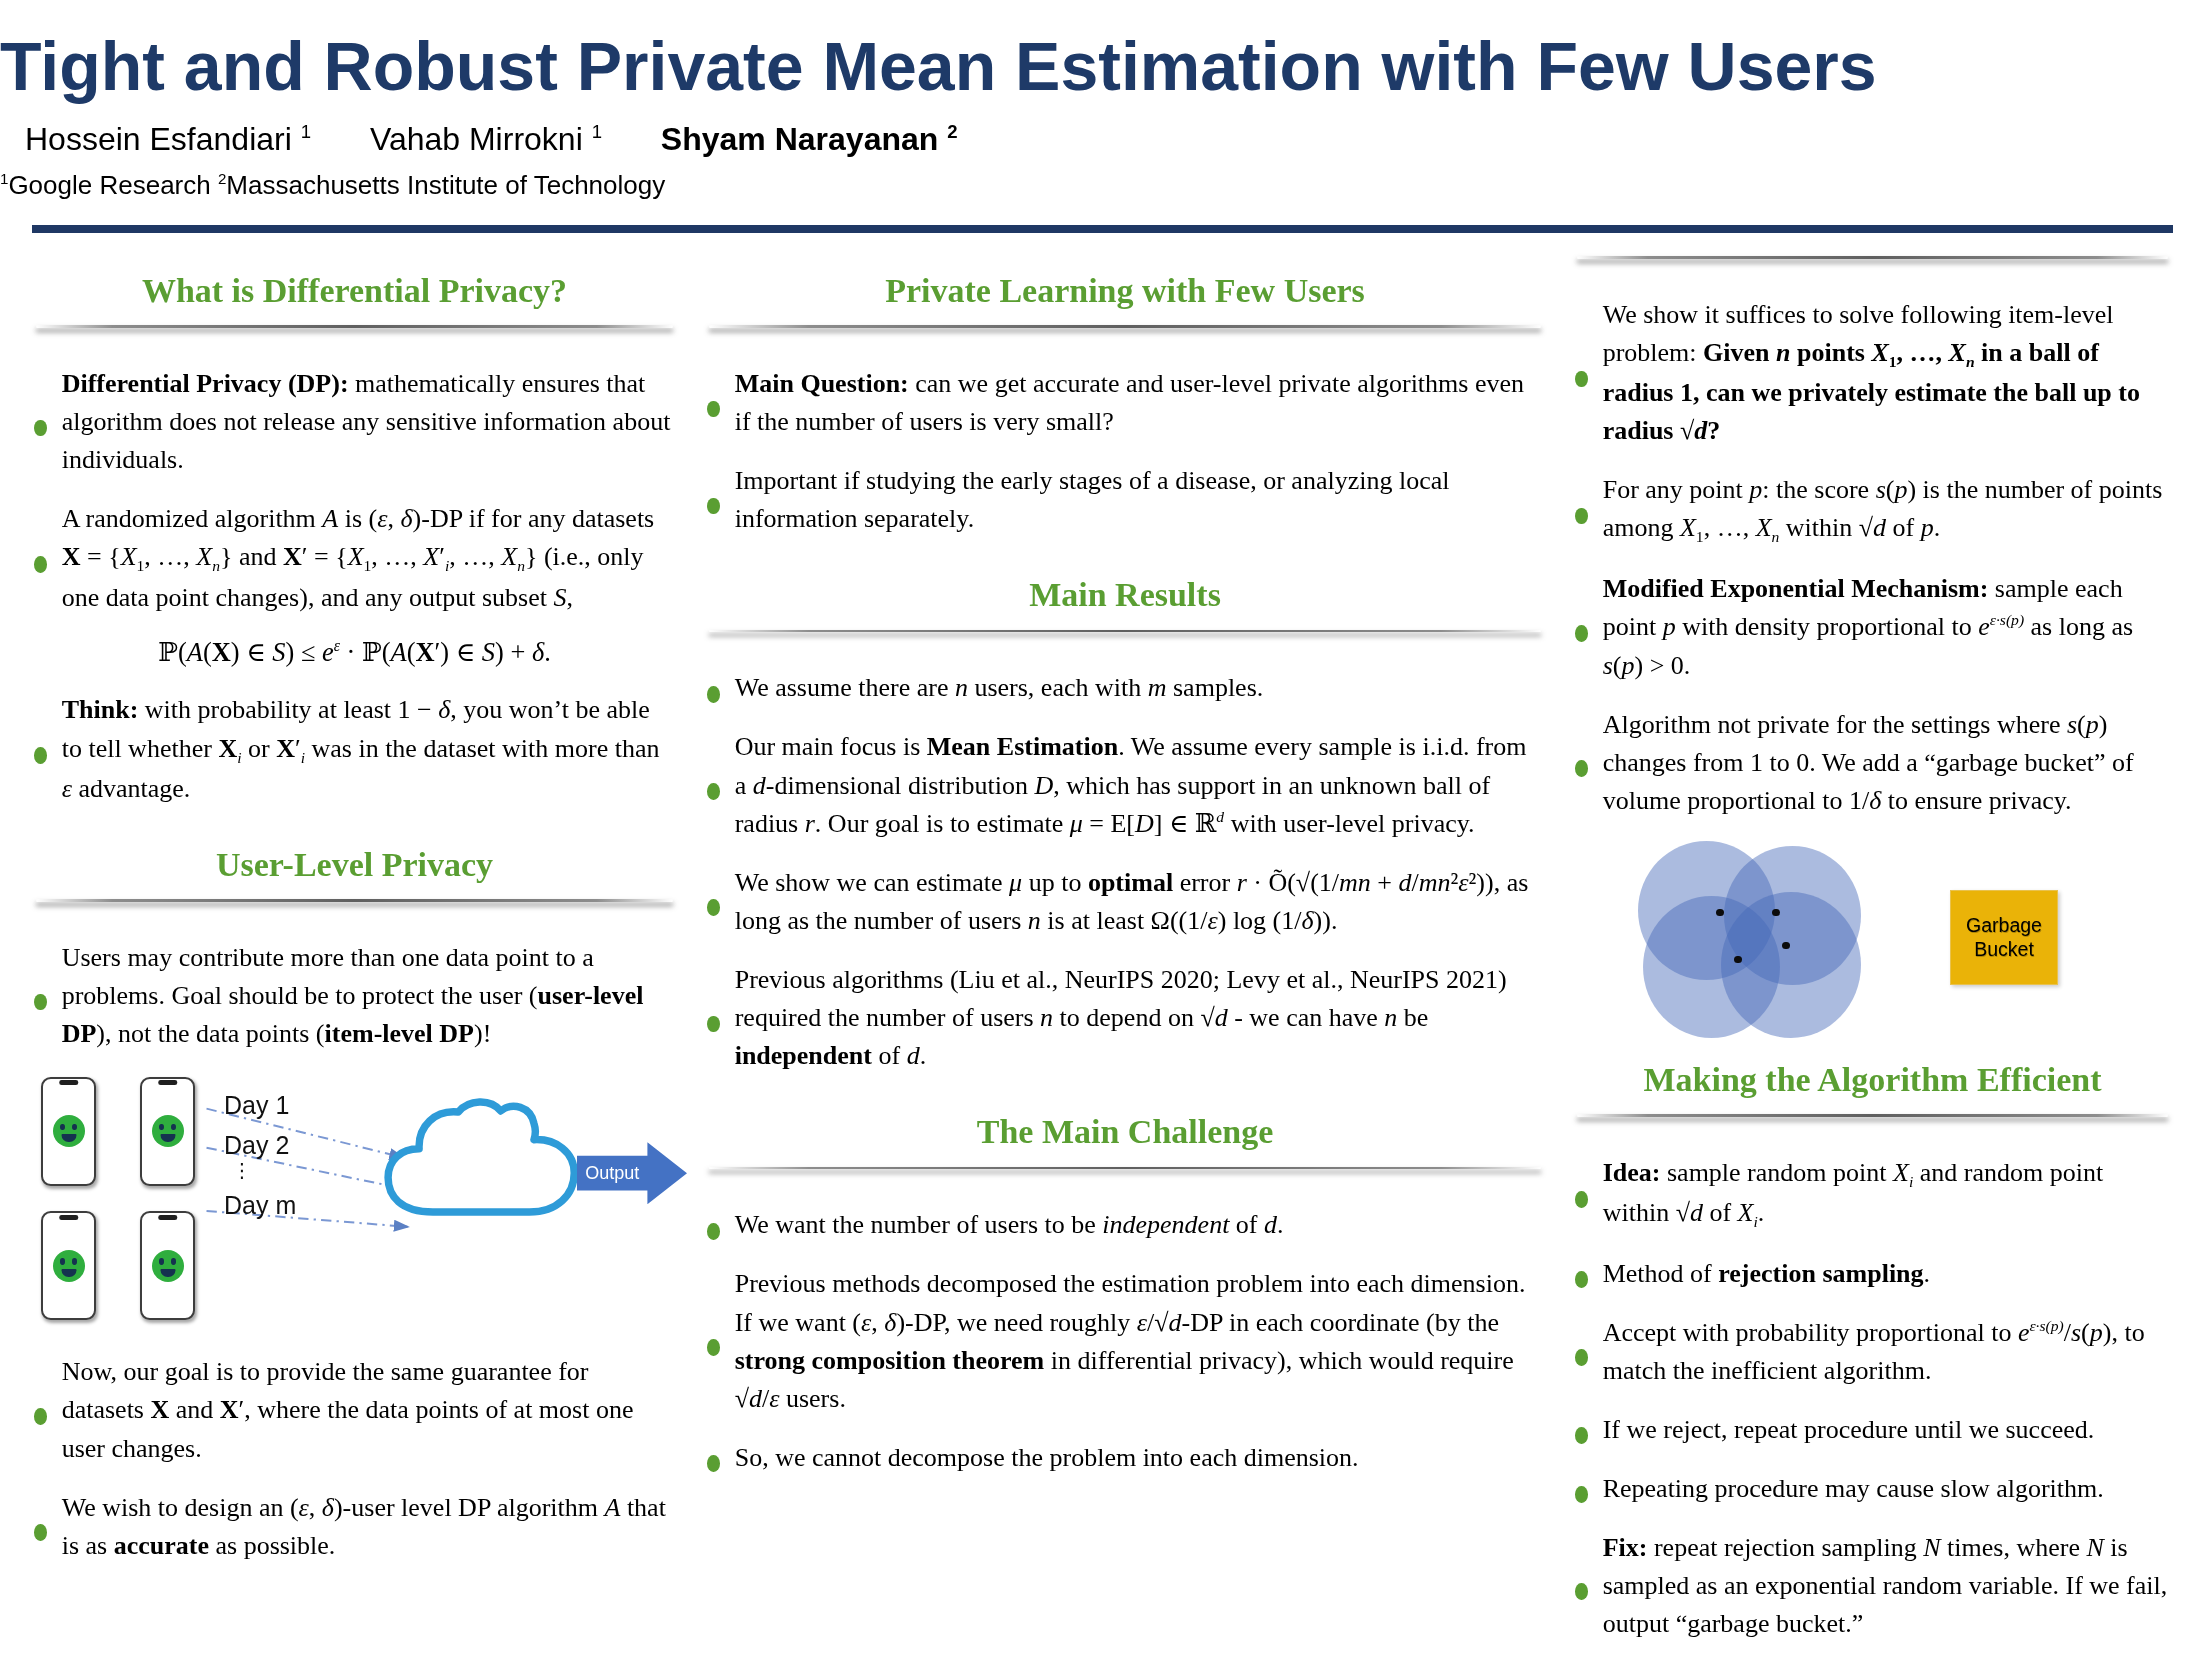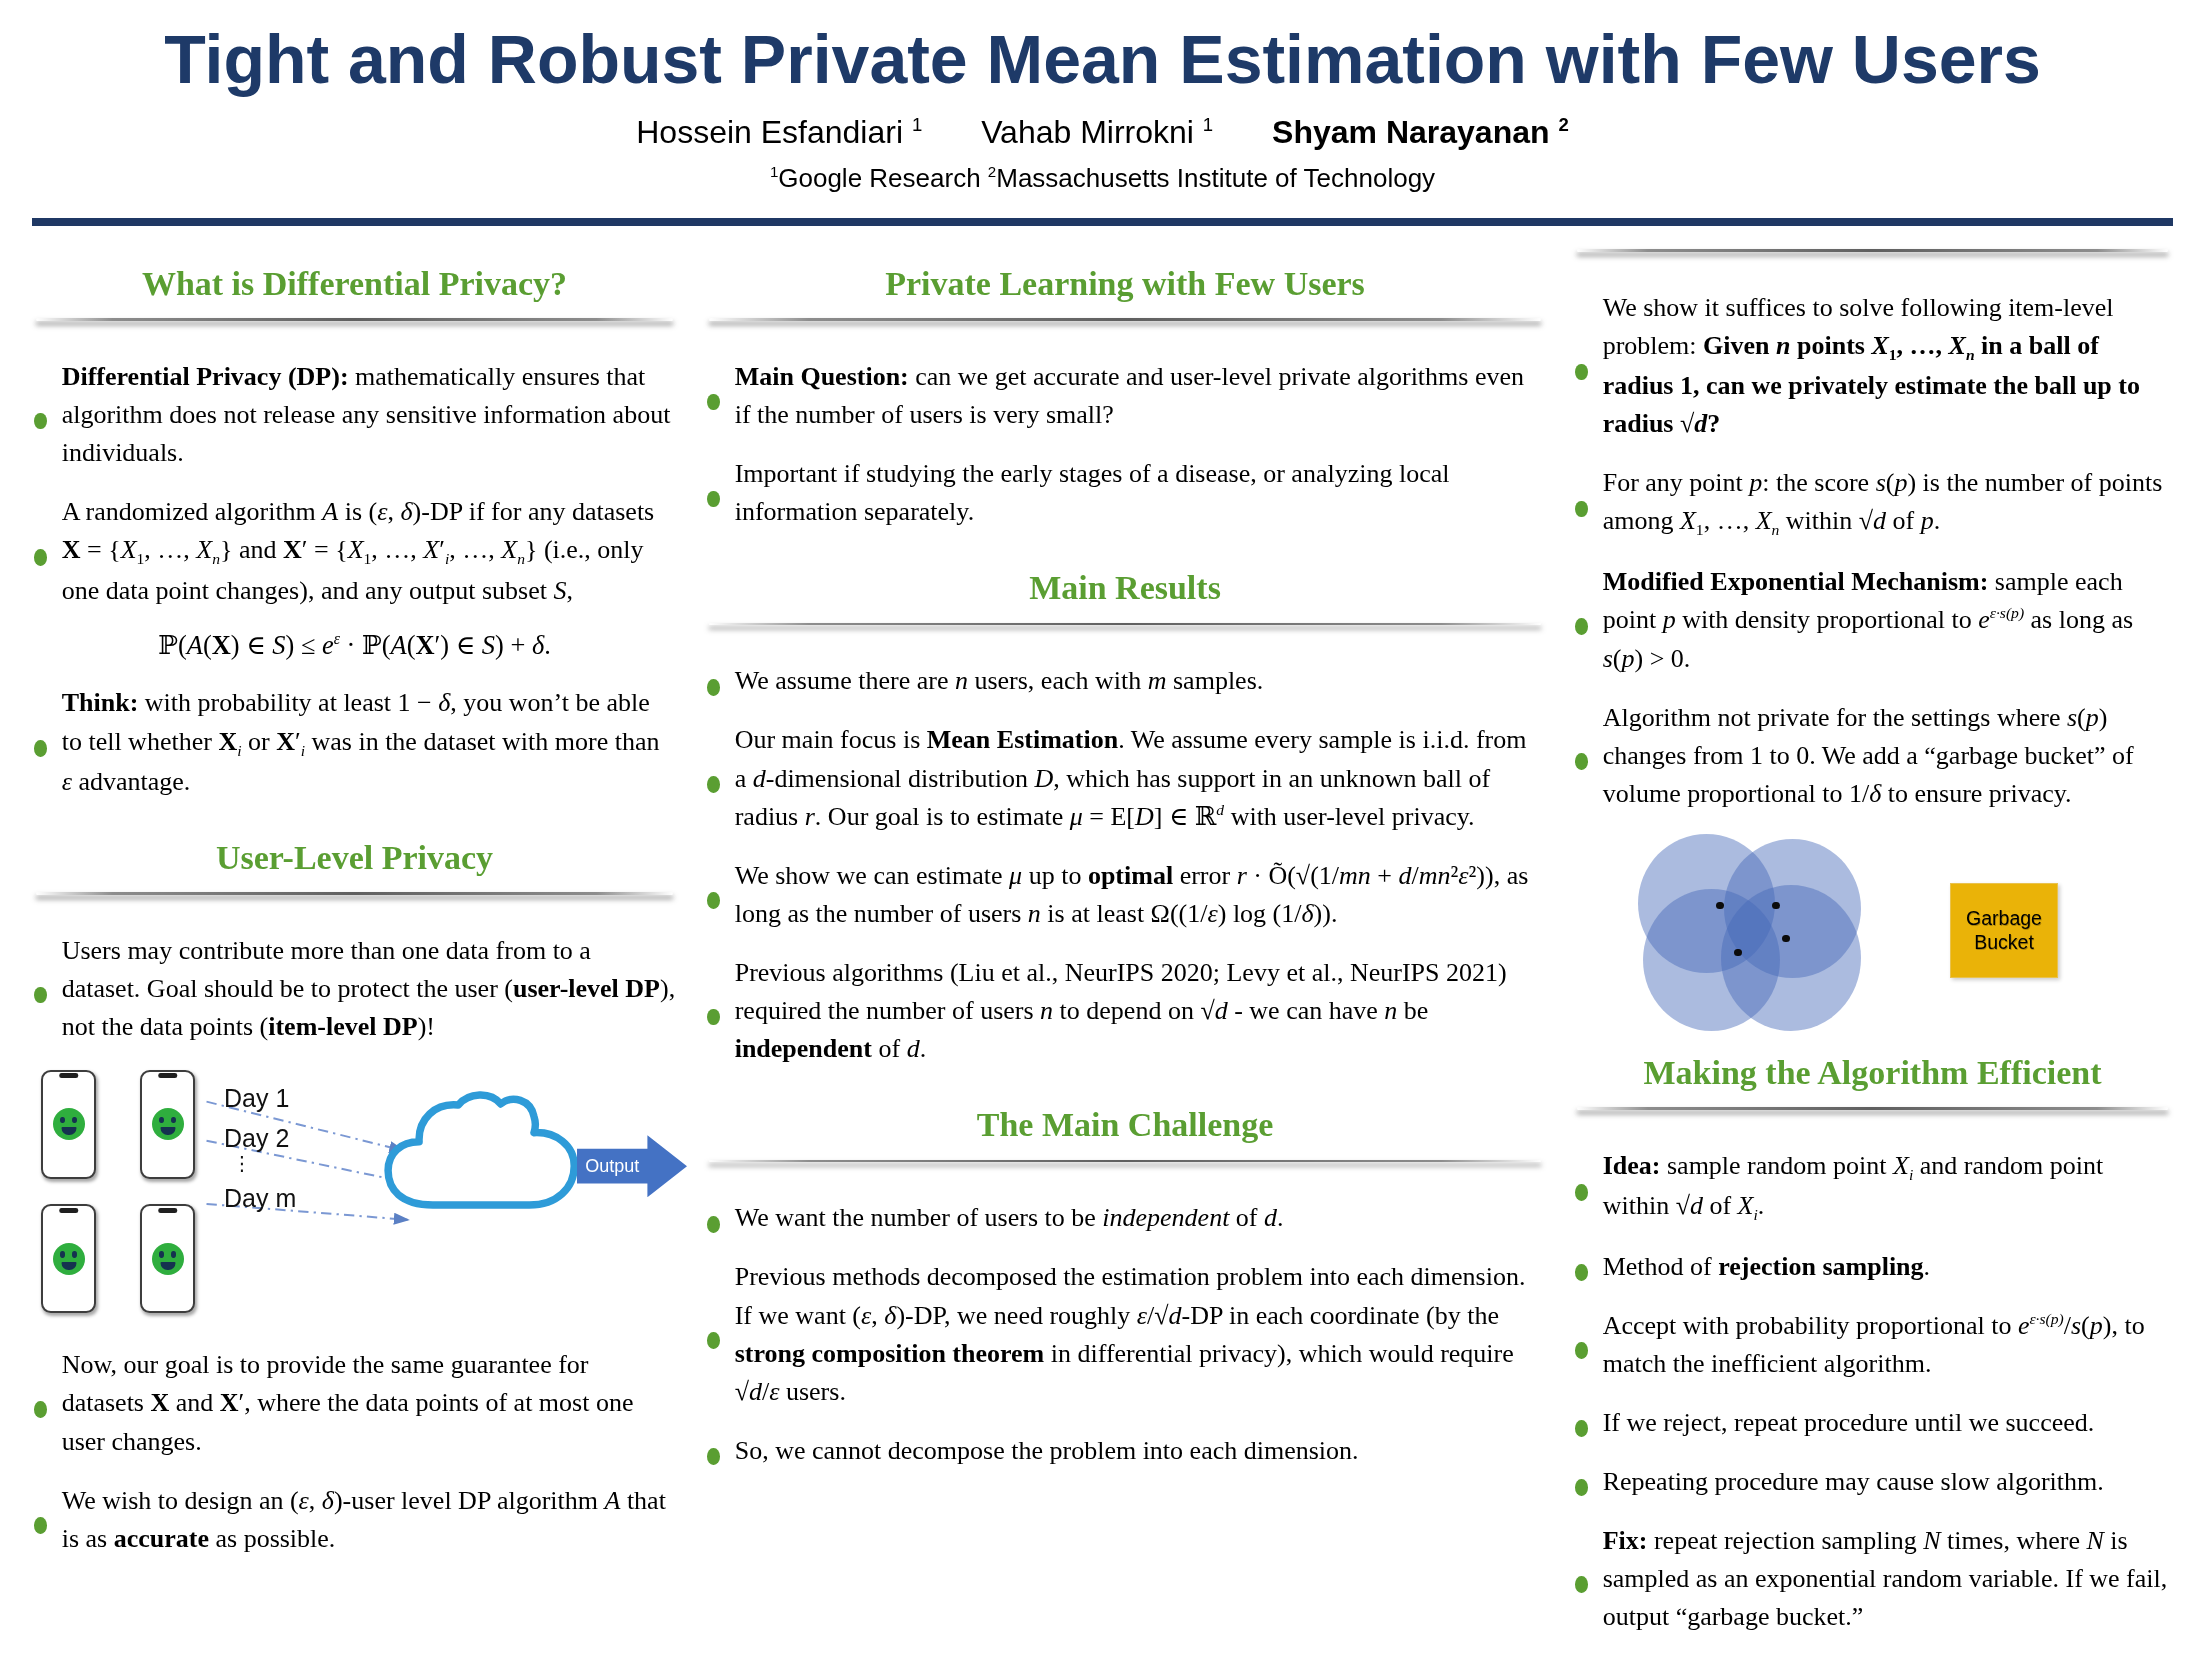--- a/index.html
+++ b/index.html
@@ -1,20 +1,20 @@
 <!DOCTYPE html>
 <html style="font-size:9.2px"><head>
 <meta charset="utf-8">
 <style>
   html,body{margin:0;padding:0;background:#ffffff;width:2205px;height:1654px;overflow:hidden;}
   body{font-family:"Liberation Serif","DejaVu Serif",serif;color:#000;}
   .poster{position:relative;width:2205px;height:1654px;}
 
   
-  .header{text-align:center;padding-top:22px;}
+  .header{padding-top:29px;}
   .title{font-family:"Liberation Sans","DejaVu Sans",sans-serif;font-weight:bold;font-size:68px;color:#1e3a68;margin:0;line-height:1.1;}
   .authors{margin-top:17px;font-family:"Liberation Sans","DejaVu Sans",sans-serif;font-size:32px;}
   .author{display:inline-block;margin:0 25px;}
   .author-bold{font-weight:bold;}
   .author sup{font-size:58%;}
   .affils{margin-top:12.6px;font-family:"Liberation Sans","DejaVu Sans",sans-serif;font-size:26px;}
   .affils sup{font-size:58%;}
   .title-rule{height:7.5px;background:#1f3864;margin:24px 32px 0 32px;}
 
   
@@ -97,21 +97,21 @@
       <div class="bullet">
         <span class="dot"></span>
         <div class="btext"><span class="b">Think:</span><span> with probability at least 1 − </span><span class="i">δ</span><span>, you won’t be able to tell whether </span><span class="b">X</span><sub class="i">i</sub><span> or </span><span class="b">X</span><span>′</span><sub class="i">i</sub><span> was in the dataset with more than </span><span class="i">ε</span><span> advantage.</span></div>
       </div>
 
       <h2 class="sec-heading mt">User-Level Privacy</h2>
       <div class="sep"></div>
 
       <div class="bullet">
         <span class="dot"></span>
-        <div class="btext"><span>Users may contribute more than one data from to a dataset. Goal should be to protect the user (</span><span class="b">user-level DP</span><span>), not the data points (</span><span class="b">item-level DP</span><span>)!</span></div>
+        <div class="btext"><span>Users may contribute more than one data point to a problems. Goal should be to protect the user (</span><span class="b">user-level DP</span><span>), not the data points (</span><span class="b">item-level DP</span><span>)!</span></div>
       </div>
 
       <div class="dp-diagram">
         <svg class="diagram-svg" width="655" height="256" viewBox="0 0 1140 445">
           <defs>
             <marker id="arr" markerWidth="10" markerHeight="8" refX="8" refY="3" orient="auto">
                 <path d="M0,0 L8,3 L0,6 Z" fill="#5b80c4"></path>
               </marker>
           </defs>
           <line x1="302" y1="60" x2="648" y2="146" stroke="#7b98d3" stroke-width="3.5" stroke-dasharray="18 9 4 9" marker-end="url(#arr)"></line>

